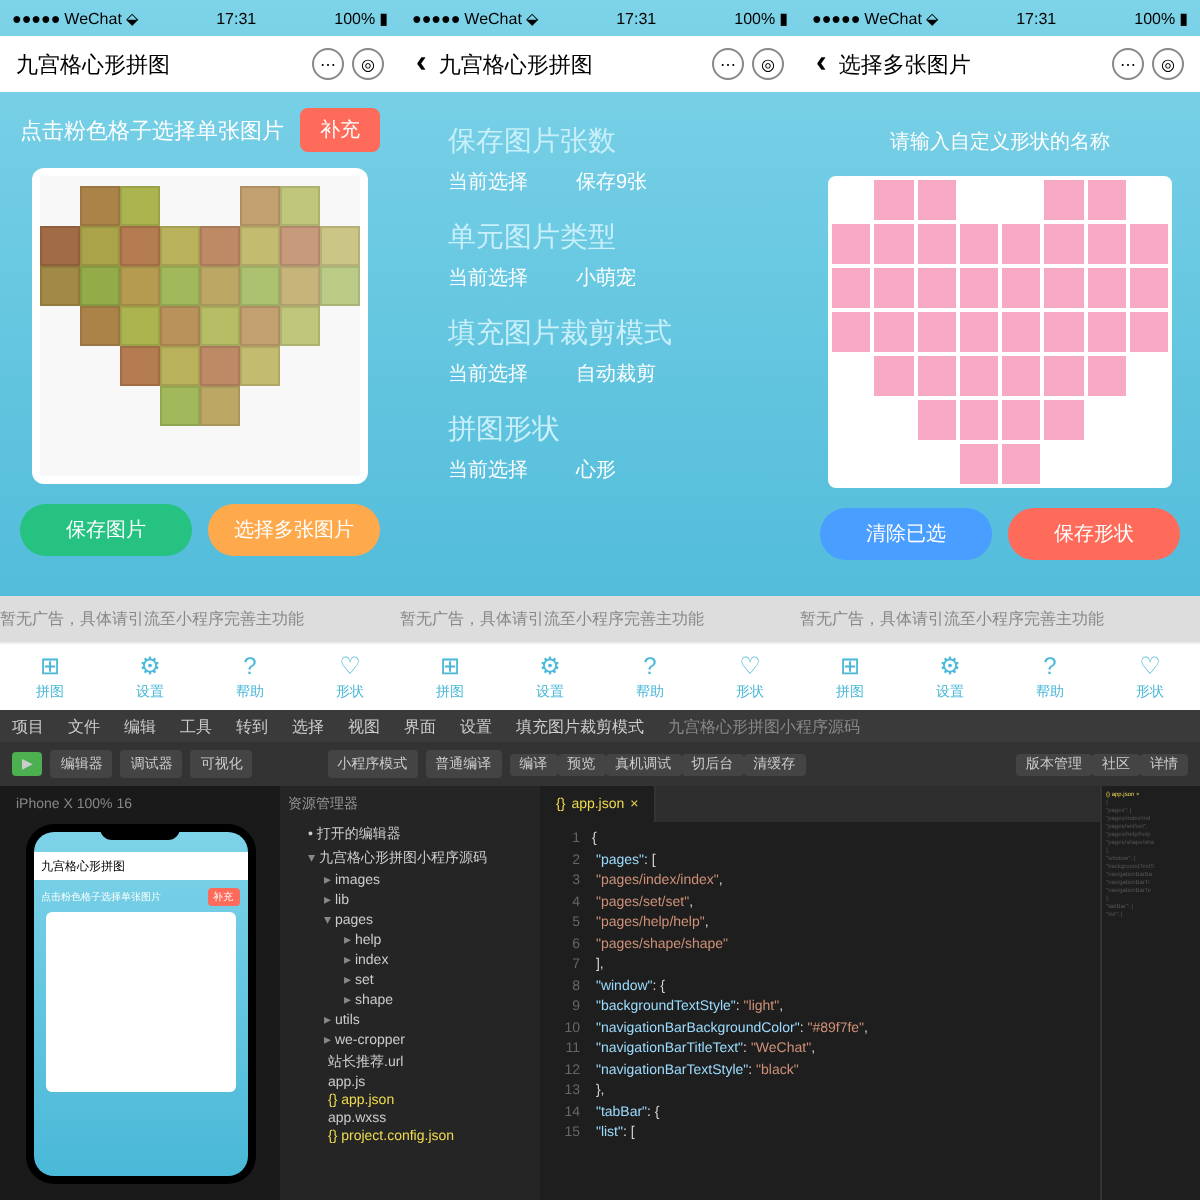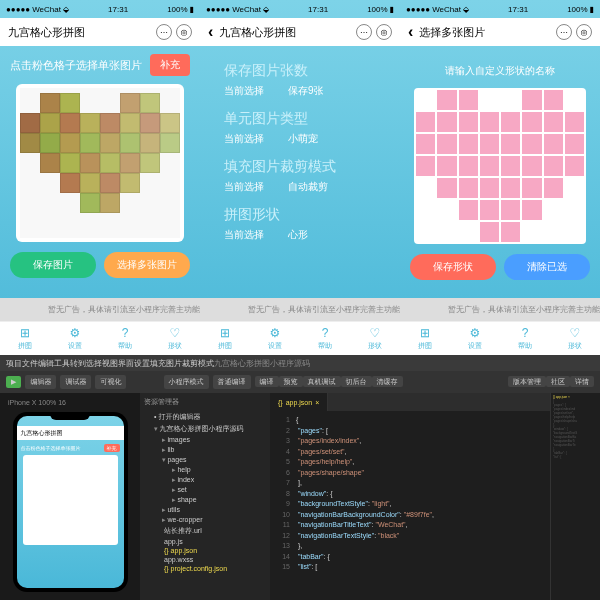--- a/index.html
+++ b/index.html
@@ -21,35 +21,35 @@
 .pill-red{background:#ff6b5b}
 .heart-grid{background:#fff;border-radius:6px;padding:4px;align-self:center}
 .heart-img{width:160px;height:150px;background:#f8f8f8;position:relative;overflow:hidden}
 .heart-img .cell{position:absolute;width:20px;height:20px;background:linear-gradient(135deg,#8b7355,#d4a574);border:1px solid rgba(0,0,0,0.1)}
 .btn-row{display:flex;gap:8px;margin-top:10px;justify-content:center}
 .btn{flex:1;padding:6px 0;text-align:center;font-size:10px;color:#fff;border-radius:14px}
 .btn-green{background:#26c281}
 .btn-orange{background:#ffa94d}
 .btn-red{background:#ff6b5b}
 .btn-blue{background:#4a9eff}
-.ad-bar{background:#ddd;color:#888;font-size:8px;text-align:right;padding:6px 0;margin-top:auto}
+.ad-bar{background:#ddd;color:#888;font-size:8px;text-align:left;padding:6px 0;margin-top:auto}
 .tab-bar{height:34px;background:#fff;display:flex;border-top:1px solid #eee}
 .tab{flex:1;display:flex;flex-direction:column;align-items:center;justify-content:center;font-size:7px;color:#4ab8d8;gap:1px}
 .tab-icon{font-size:12px}
 .settings-list{padding:8px 14px;color:#fff;font-size:10px}
 .set-group{margin-bottom:12px}
 .set-label{color:#c9f0fa;margin-bottom:4px;font-size:14px}
 .set-row{display:flex;gap:24px}
 .hint2{color:#fff;font-size:10px;text-align:center;padding:10px 0}
 .heart-grid2{background:#fff;border-radius:4px;padding:2px;align-self:center}
 .hg2{width:168px;height:152px;display:grid;grid-template-columns:repeat(8,1fr);grid-template-rows:repeat(7,1fr);gap:2px}
 .hg2 div{background:#fff}
 .hg2 .on{background:#f7a8c4}
 .ide{height:245px;background:#2d2d2d;display:flex;flex-direction:column;font-size:8px;color:#ccc}
-.ide-menubar{height:16px;background:#3a3a3a;display:flex;align-items:center;gap:0;padding:0 6px;font-size:8px}
+.ide-menubar{height:16px;background:#3a3a3a;display:flex;align-items:center;gap:12px;padding:0 6px;font-size:8px}
 .ide-toolbar{height:22px;background:#333;display:flex;align-items:center;gap:4px;padding:0 6px}
 .tb-btn{padding:2px 5px;background:#444;border-radius:2px;font-size:7px}
 .tb-green{background:#4caf50}
 .ide-main{flex:1;display:flex;overflow:hidden}
 .sim-panel{width:140px;background:#1a1a1a;padding:4px;display:flex;flex-direction:column}
 .sim-info{font-size:7px;color:#888;padding:2px 4px}
 .sim-phone{flex:1;display:flex;align-items:center;justify-content:center}
 .sim-frame{width:115px;height:180px;background:#000;border-radius:14px;padding:4px;position:relative}
 .sim-screen{width:100%;height:100%;background:linear-gradient(#7dd3e8,#4ab8d8);border-radius:10px;overflow:hidden;display:flex;flex-direction:column}
 .sim-nav{height:14px;background:#fff;font-size:6px;display:flex;align-items:center;padding:0 4px;color:#000}
@@ -299,22 +299,22 @@
             <div></div>
             <div></div>
             <div class="on"></div>
             <div class="on"></div>
             <div></div>
             <div></div>
             <div></div>
           </div>
       </div>
       <div class="btn-row">
+        <div class="btn btn-blue">清除已选</div>
         <div class="btn btn-red">保存形状</div>
-        <div class="btn btn-blue">清除已选</div>
       </div>
     </div>
     <div class="ad-bar">暂无广告，具体请引流至小程序完善主功能</div>
     <div class="tab-bar" id="tabs3">
         <div class="tab">
           <span class="tab-icon">⊞</span>
           <span>拼图</span>
         </div>
         <div class="tab">
           <span class="tab-icon">⚙</span>

